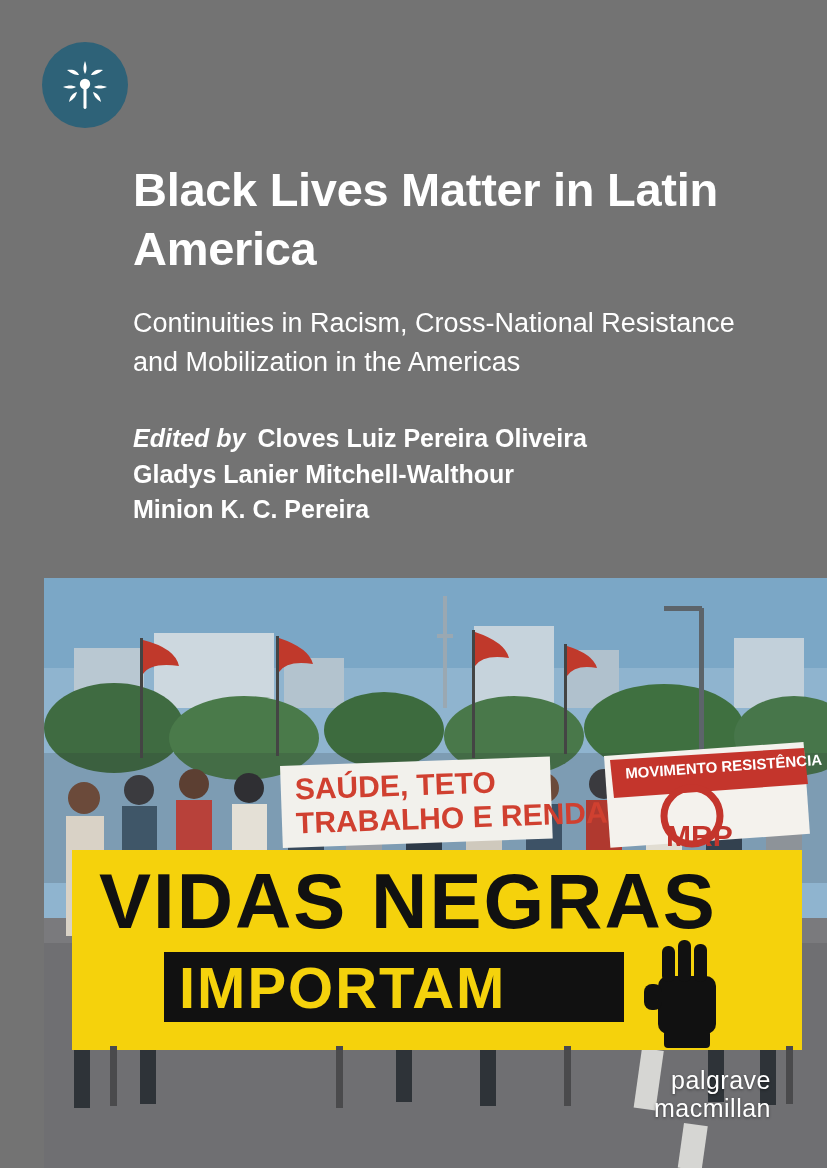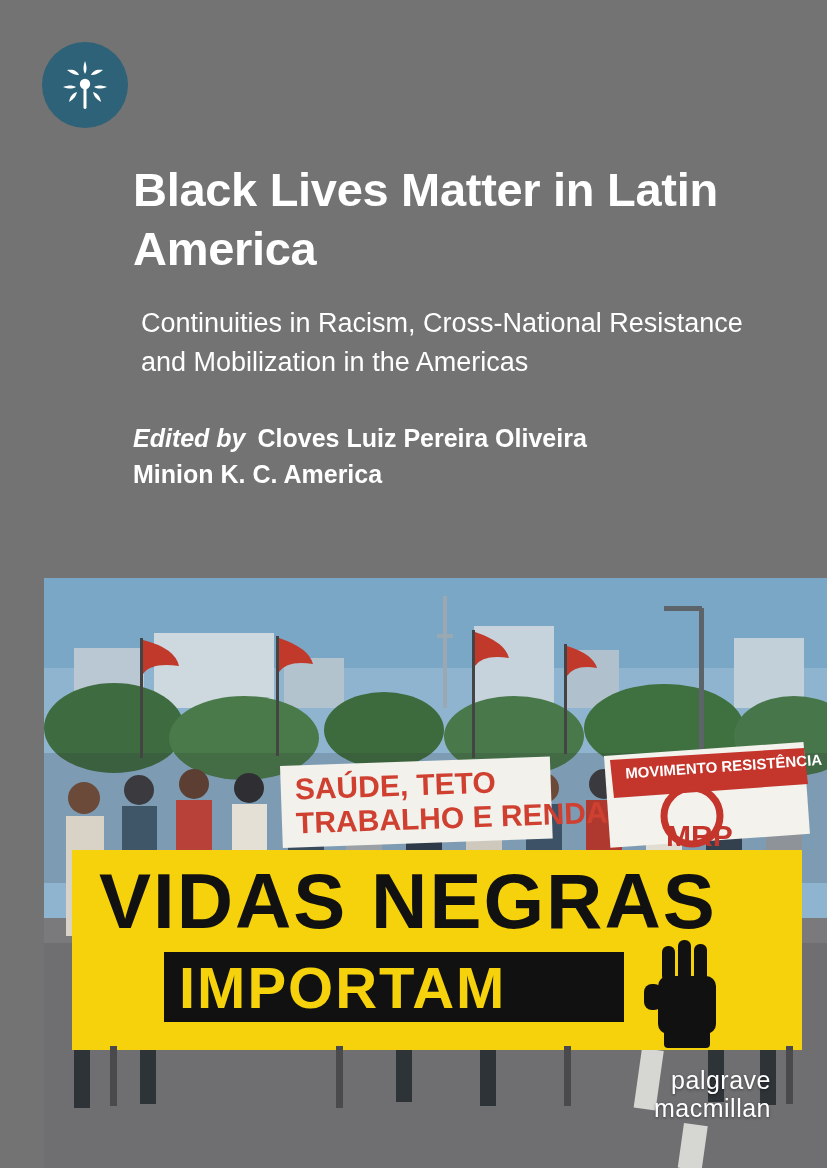--- a/index.html
+++ b/index.html
@@ -46,21 +46,21 @@
     font-weight: bold;
     letter-spacing: -0.3px;
     margin: 0 0 26px 0;
     max-width: 620px;
   }
   .book-subtitle {
     color: #ffffff;
     font-size: 27px;
     line-height: 1.42;
     font-weight: normal;
-    margin: 8px;
+    margin: 0;
     max-width: 680px;
   }
   .editors {
     margin-top: 40px;
     color: #ffffff;
     font-size: 25px;
     line-height: 1.42;
     font-weight: bold;
   }
   .edited-by {
@@ -128,21 +128,22 @@
   </div>
 
   <div class="text-block">
     <h1 class="book-title">Black Lives Matter in Latin America</h1>
     <p class="book-subtitle">Continuities in Racism, Cross-National Resistance and Mobilization in the Americas</p>
 
     <div class="editors">
       <div>
         <span class="edited-by">Edited by</span><span>Cloves Luiz Pereira Oliveira</span>
       </div>
-      <div>Minion K. C. America</div>
+      <div>Gladys Lanier Mitchell-Walthour</div>
+      <div>Minion K. C. Pereira</div>
     </div>
   </div>
 
   <div class="photo">
     <svg width="783" height="590" viewBox="0 0 783 590" aria-hidden="true">
 
       <rect x="0" y="0" width="783" height="200" fill="#8fb4cf"></rect>
       <rect x="0" y="0" width="783" height="90" fill="#7ba7c6"></rect>
 
       <rect x="30" y="70" width="70" height="60" fill="#b9c8d2"></rect>

